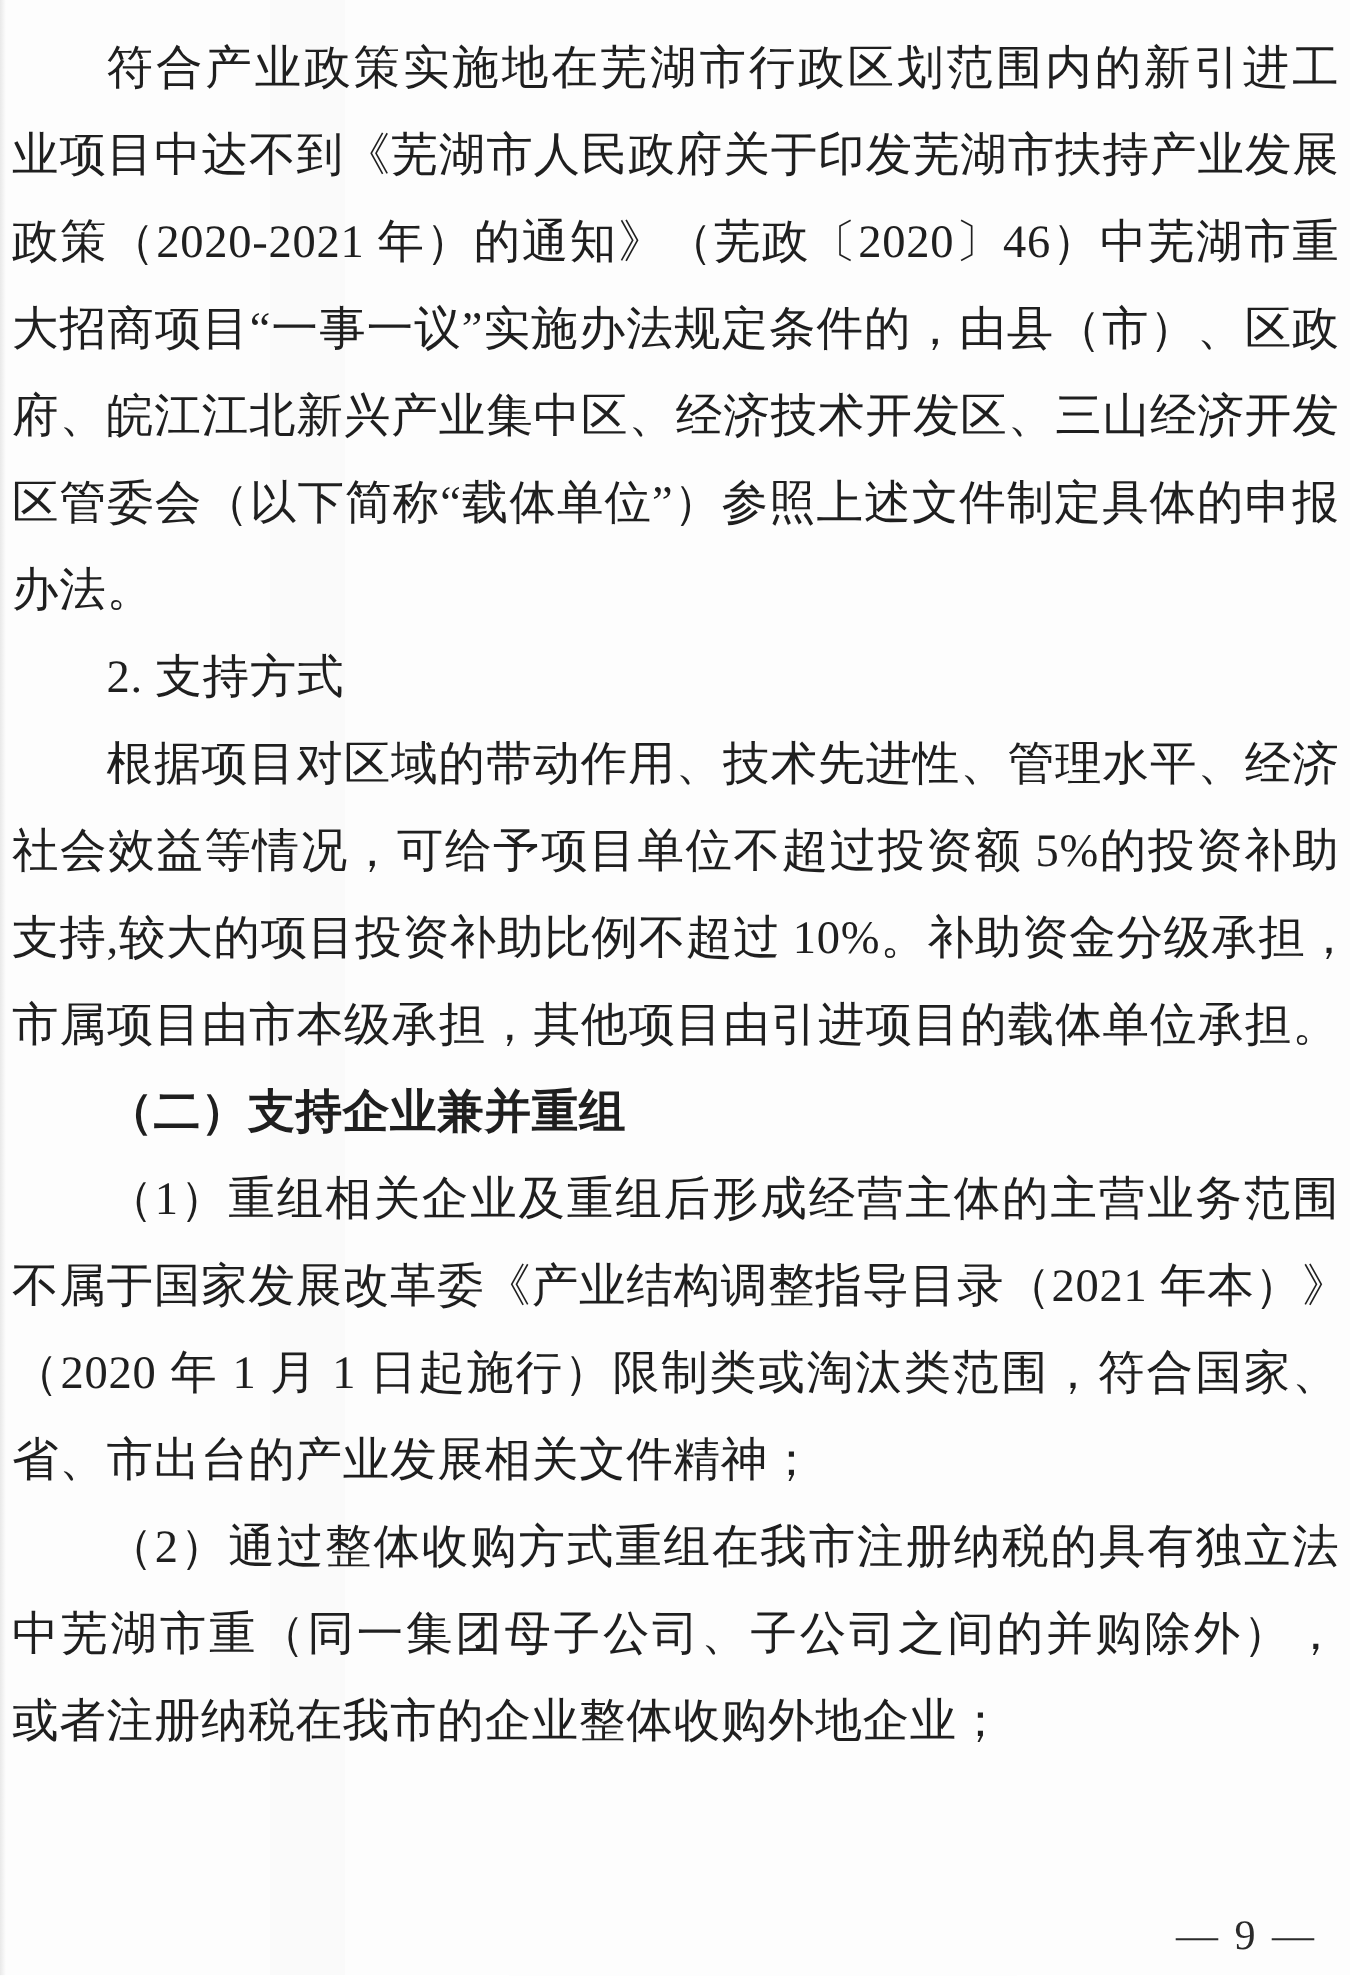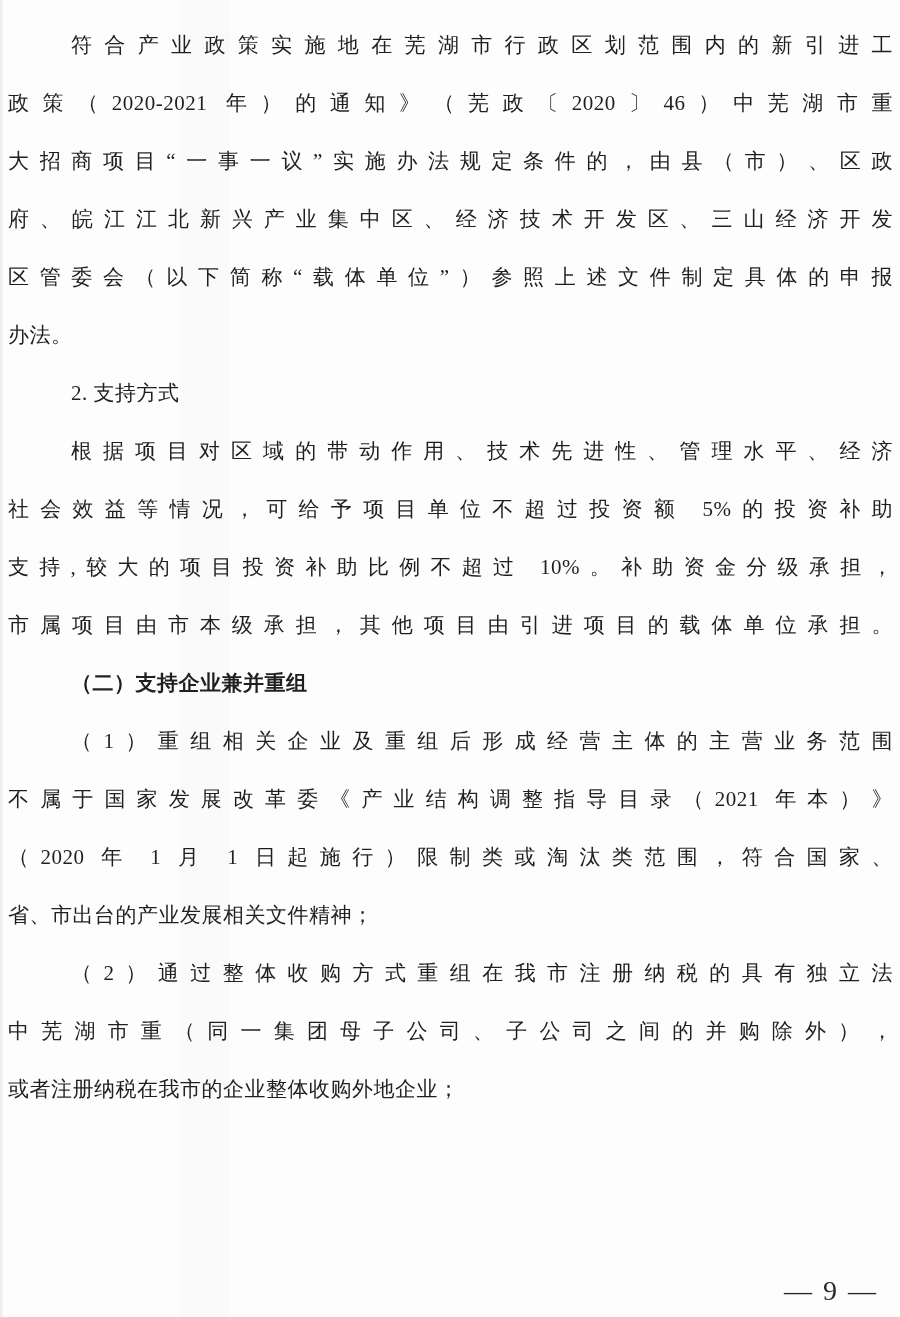--- a/index.html
+++ b/index.html
@@ -34,21 +34,21 @@
   }
   .text-block {
     position: absolute;
     top: 16px;
     left: 8px;
     right: 7px;
   }
   .line {
     height: 58px;
     line-height: 58px;
-    font-size: 21px;
+    font-size: 31px;
     letter-spacing: 0.5px;
     text-align: justify;
     text-align-last: justify;
     text-justify: inter-character;
     white-space: nowrap;
   }
   .line.end {
     text-align: center;
     text-align-last: left;
   }
@@ -72,20 +72,21 @@
 </style>
 </head>
 <body>
 
 <div class="page">
   <div class="scan-edge"></div>
   <div class="scan-band"></div>
 
   <div class="text-block">
     <div class="line indent">符合产业政策实施地在芜湖市行政区划范围内的新引进工</div>
+    <div class="line">业项目中达不到《芜湖市人民政府关于印发芜湖市扶持产业发展</div>
     <div class="line">政策（2020-2021 年）的通知》（芜政〔2020〕46）中芜湖市重</div>
     <div class="line">大招商项目“一事一议”实施办法规定条件的，由县（市）、区政</div>
     <div class="line">府、皖江江北新兴产业集中区、经济技术开发区、三山经济开发</div>
     <div class="line">区管委会（以下简称“载体单位”）参照上述文件制定具体的申报</div>
     <div class="line end">办法。</div>
     <div class="line indent end">2. 支持方式</div>
     <div class="line indent">根据项目对区域的带动作用、技术先进性、管理水平、经济</div>
     <div class="line">社会效益等情况，可给予项目单位不超过投资额 5%的投资补助</div>
     <div class="line">支持,较大的项目投资补助比例不超过 10%。补助资金分级承担，</div>
     <div class="line">市属项目由市本级承担，其他项目由引进项目的载体单位承担。</div>

